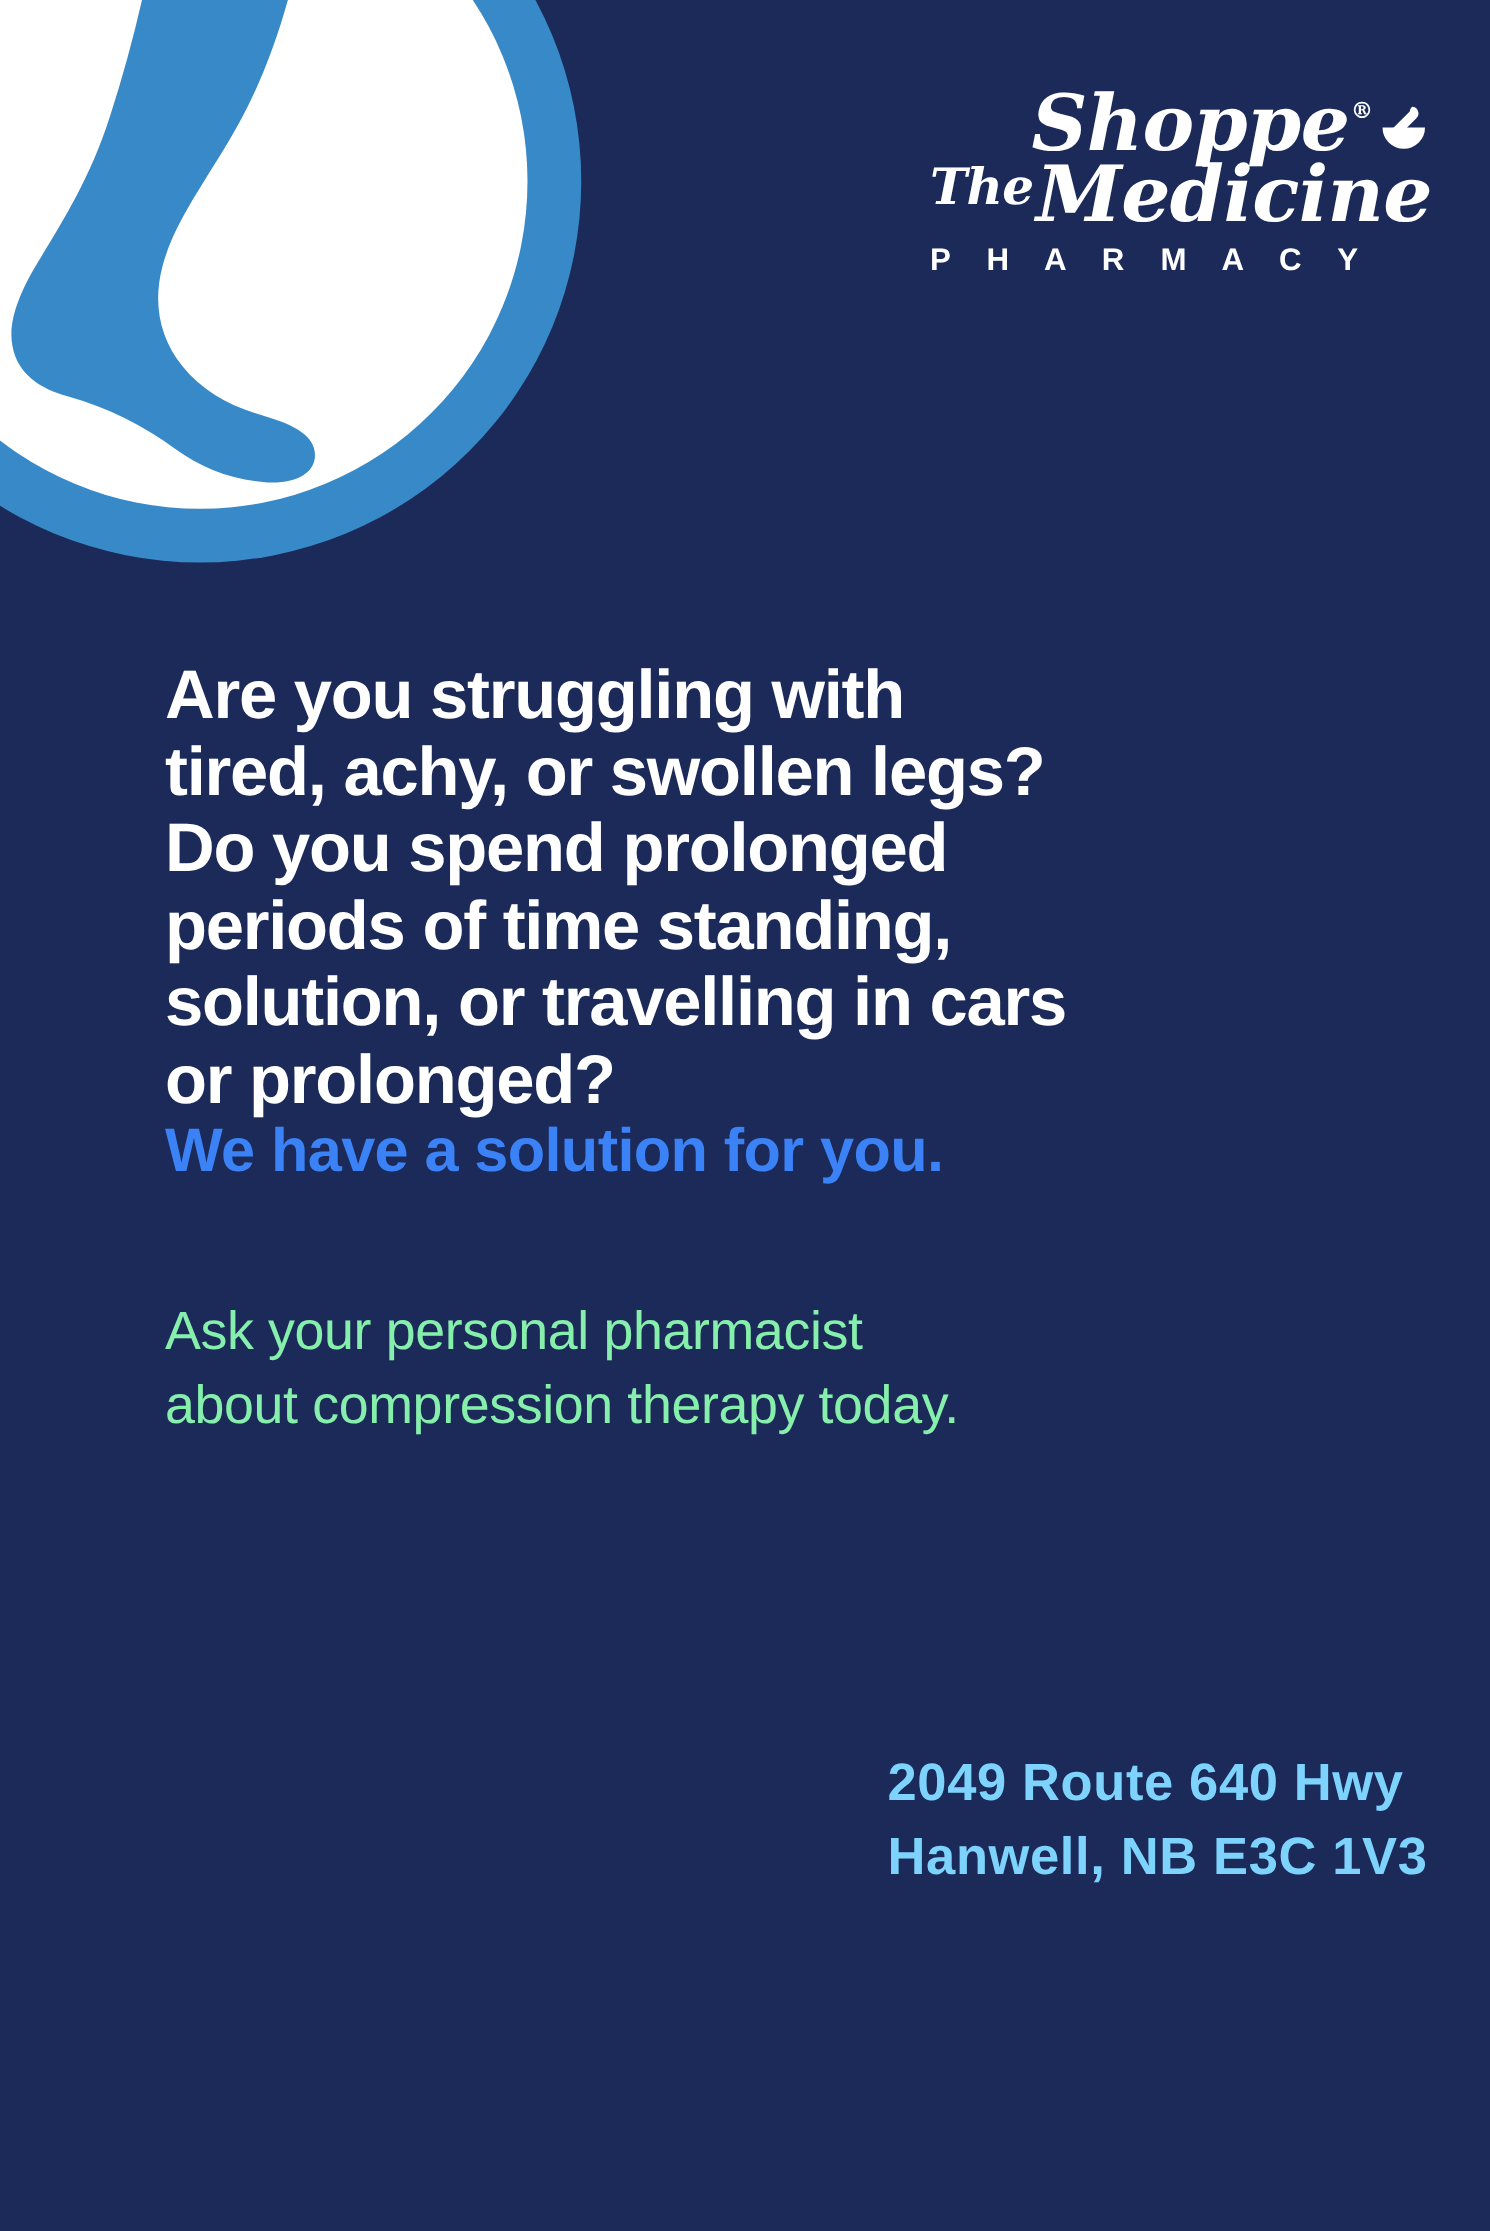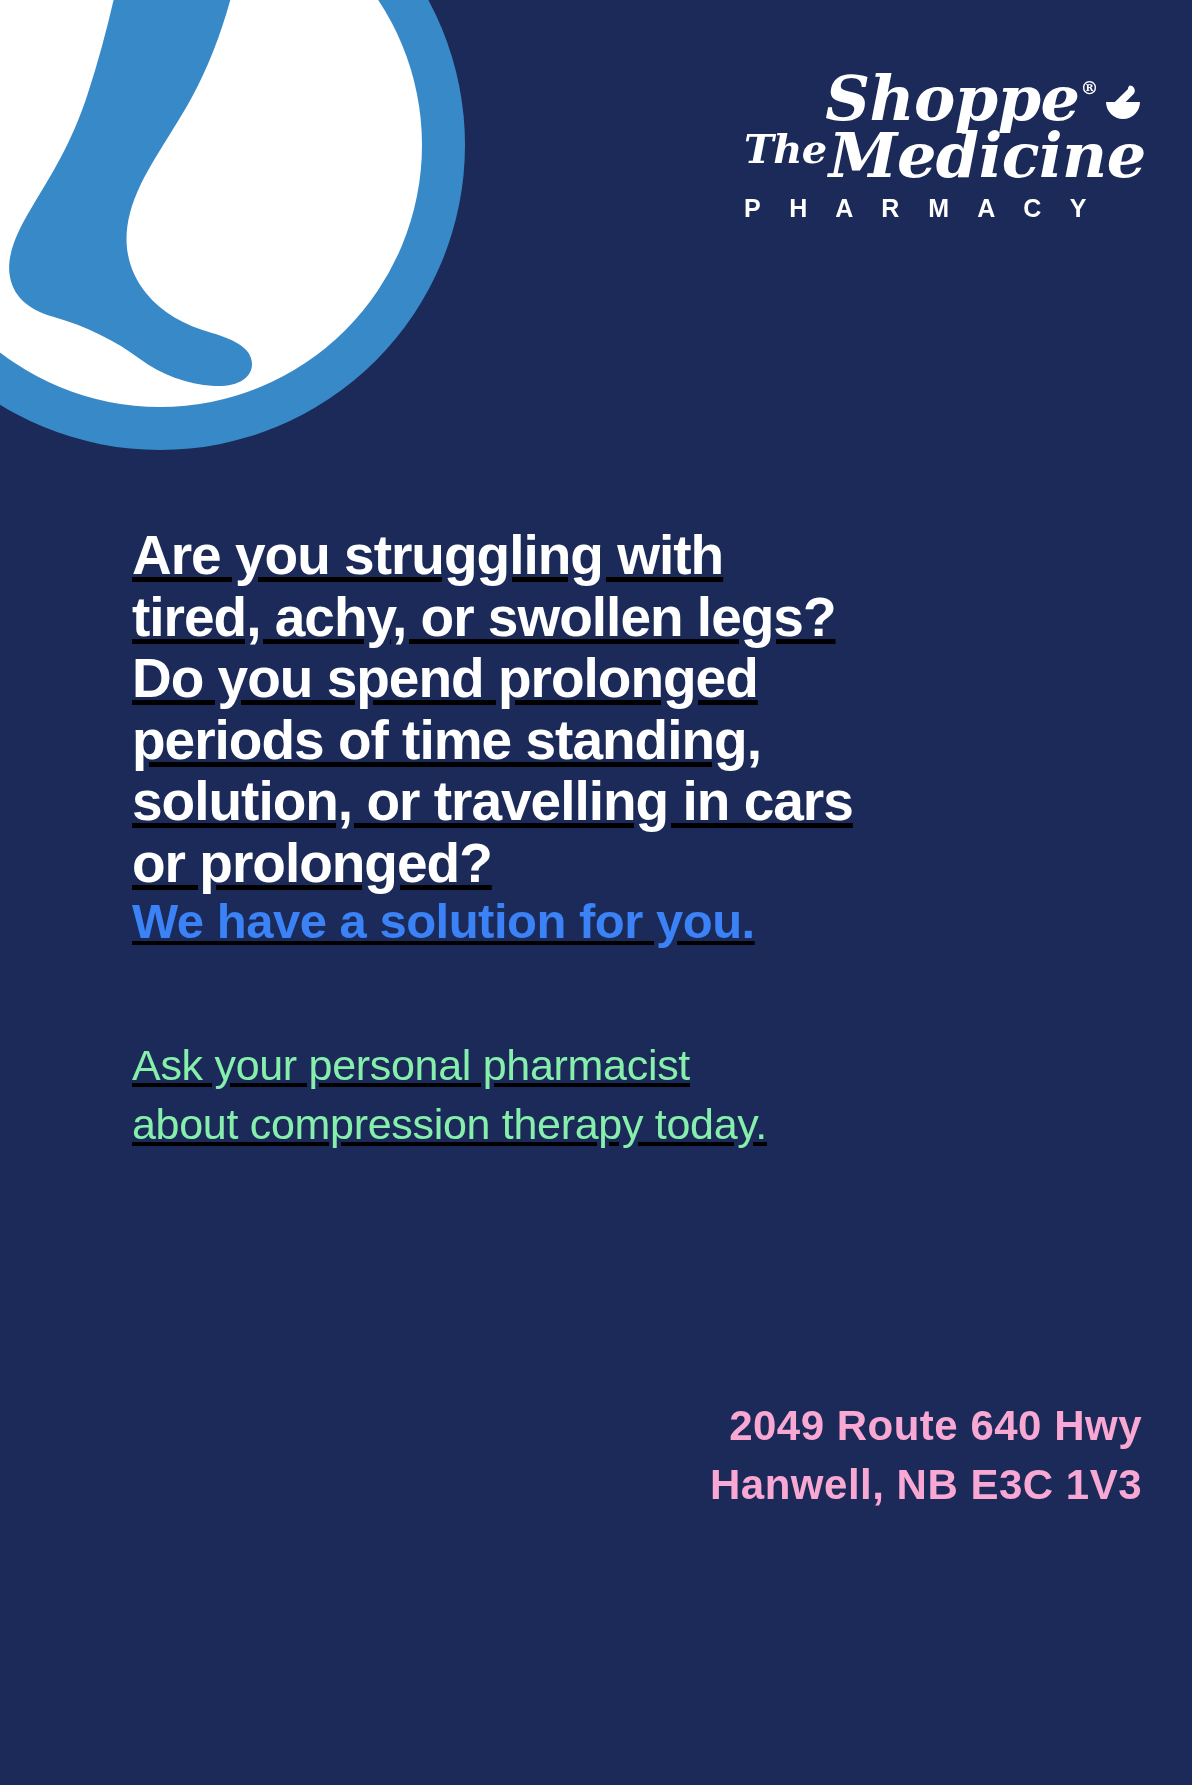--- a/index.html
+++ b/index.html
@@ -95,21 +95,20 @@
     text-align: left;
     color: #ffffff;
   }
 
   
   .content {
     position: absolute;
     left: 132px;
     right: 50px;
     top: 525px;
-    text-decoration: underline;
   }
 
   h1.headline, h2.headline {
     margin: 0;
     color: #ffffff;
     font-family: "Liberation Sans", sans-serif;
     font-weight: bold;
     font-size: 55px;
     line-height: 1.12;
     letter-spacing: -1px;
@@ -138,22 +137,21 @@
     line-height: 1.35;
     letter-spacing: -0.3px;
   }
   .body-copy .ln { display: block; }
 
   
   .address {
     position: absolute;
     right: 50px;
     bottom: 270px;
-    text-align: right;
-    color: #f9a8d4;
+    color: #7dd3fc;
     font-family: "Liberation Sans", sans-serif;
     font-weight: bold;
     font-size: 42px;
     line-height: 1.42;
     letter-spacing: 0.5px;
   }
   .address .ln { display: block; }
 </style>
 </head>
 <body>

